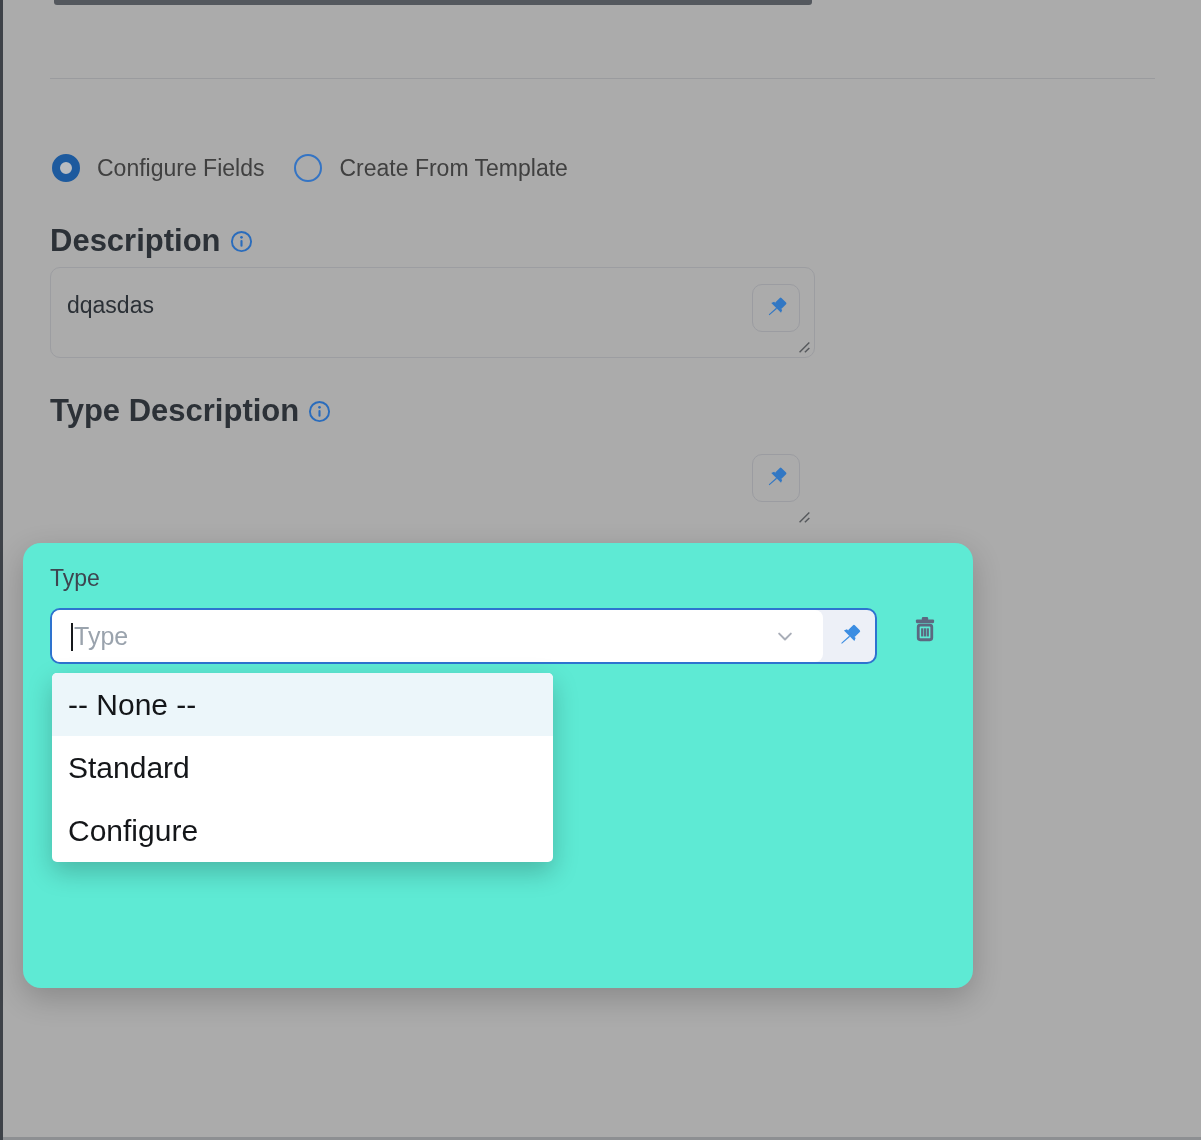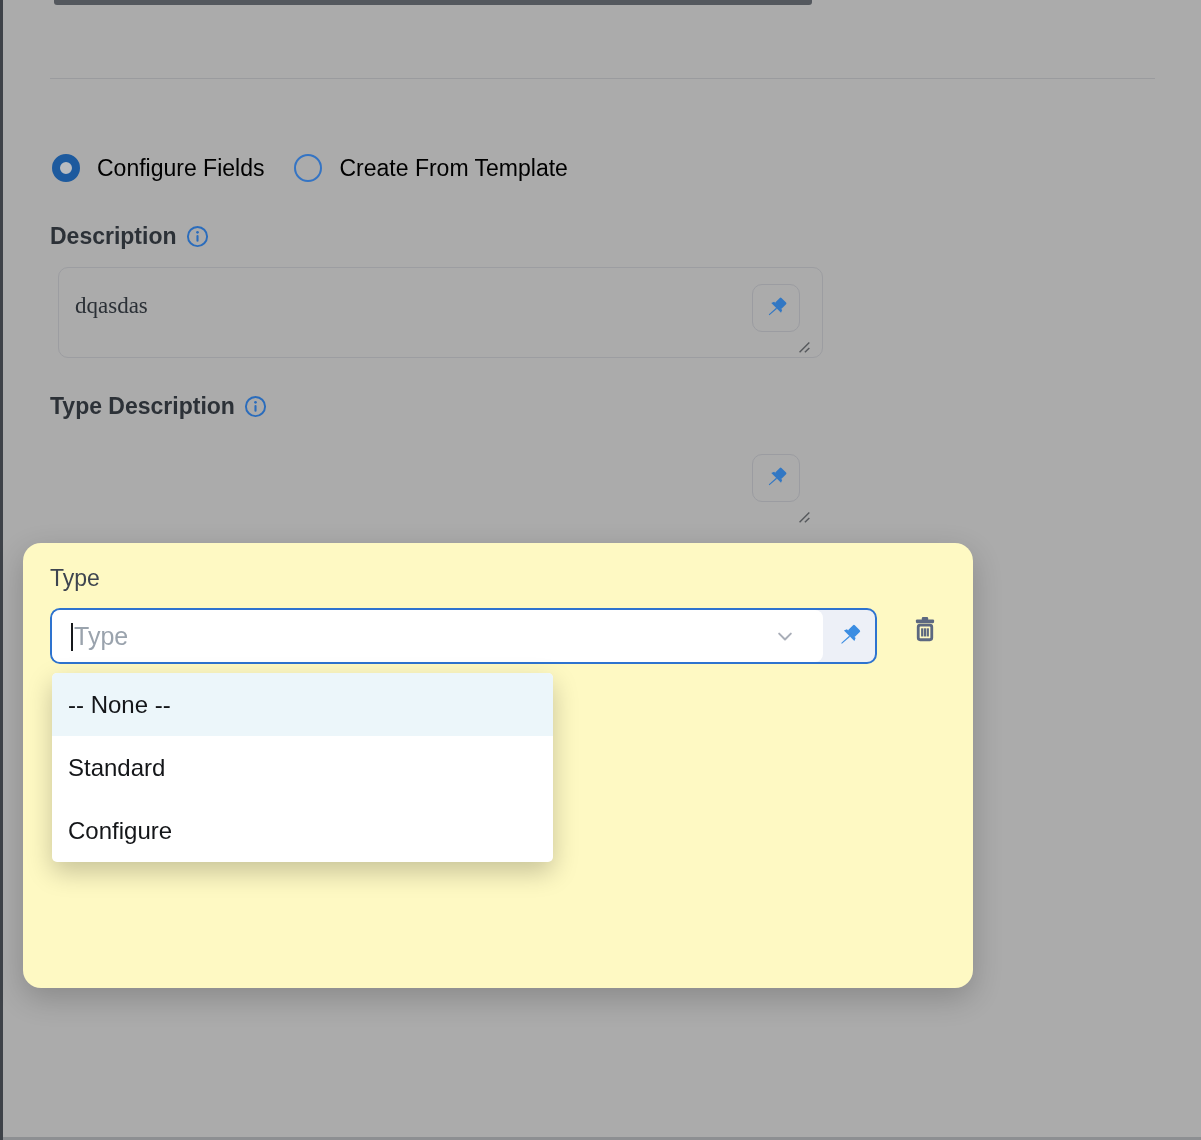--- a/index.html
+++ b/index.html
@@ -11,39 +11,39 @@
   .top-strip{position:absolute;left:54px;top:0;width:758px;height:5px;background:#54585e;border-radius:0 0 3px 3px;}
   .bottom-strip{position:absolute;left:3px;top:1137px;width:1198px;height:3px;background:#8d8f92;}
   .divider{position:absolute;left:50px;top:78px;width:1105px;height:1px;background:#9a9b9e;}
 
   
   .radio-row{position:absolute;left:52px;top:154px;display:flex;align-items:center;gap:16px;}
   .radio-opt{display:flex;align-items:center;gap:17px;}
   .radio-circle{width:28px;height:28px;border-radius:50%;box-sizing:border-box;}
   .radio-on{border:8px solid #1d5a9e;background:#b9bcc0;}
   .radio-off{border:2.5px solid #3474c4;background:transparent;margin-left:14px;}
-  .radio-label{font-size:23px;color:#000000;}
+  .radio-label{font-size:23px;color:#404040;}
 
   
   .field-label-row{position:absolute;display:flex;align-items:center;gap:9px;}
-  .field-label{font-size:23px;font-weight:700;color:#2c3137;}
+  .field-label{font-size:31px;font-weight:700;color:#2c3137;}
   .info-icon{width:23px;height:23px;color:#2a6cbc;display:block;}
 
   
   .ta{position:absolute;left:50px;width:765px;height:91px;box-sizing:border-box;
       border:1.5px solid #9c9da1;border-radius:10px;background:transparent;
-      font-family:Liberation Serif, serif;
-      font-size:23px;color:#2b3036;padding:24px 70px 10px 16px;resize:none;outline:none;overflow:hidden;line-height:1.2;margin-left:8px;}
+      font-family:Liberation Sans, sans-serif;
+      font-size:23px;color:#2b3036;padding:24px 70px 10px 16px;resize:none;outline:none;overflow:hidden;line-height:1.2;}
   .pin-btn{position:absolute;width:48px;height:48px;box-sizing:border-box;border:1.5px solid #9b9ca1;
       border-radius:10px;background:transparent;display:flex;align-items:center;justify-content:center;cursor:pointer;}
   .pin-btn svg{width:28px;height:28px;color:#3177c4;}
   .resize-grip{position:absolute;width:16px;height:16px;color:#55585c;}
 
   
-  .card{position:absolute;left:23px;top:543px;width:950px;height:445px;background:#fef9c3;
+  .card{position:absolute;left:23px;top:543px;width:950px;height:445px;background:#5eead4;
       border-radius:18px;box-shadow:0 10px 30px rgba(0,0,0,0.20);}
   .type-label{position:absolute;left:27px;top:22px;font-size:23px;color:#3e4550;}
 
   .type-field{position:absolute;left:27px;top:65px;width:827px;height:56px;box-sizing:border-box;
       border:2px solid #2e73cf;border-radius:10px;background:#edf0f7;display:flex;align-items:stretch;overflow:hidden;}
   .type-input-wrap{position:relative;width:771px;background:#ffffff;border-radius:8px;}
   .type-input{position:absolute;inset:0;border:none;outline:none;background:transparent;
       font-family:"Liberation Sans","DejaVu Sans",sans-serif;font-size:25px;color:#2b3036;
       padding:0 60px 0 22px;}
   .type-input::placeholder{color:#9aa3ad;opacity:1;}
@@ -52,21 +52,21 @@
   .type-pin{flex:1;display:flex;align-items:center;justify-content:center;cursor:pointer;background:transparent;border:none;}
   .type-pin svg{width:30px;height:30px;color:#3b8de2;}
 
   .trash-btn{position:absolute;left:882px;top:64px;width:40px;height:44px;background:transparent;border:none;
       display:flex;align-items:center;justify-content:center;cursor:pointer;}
   .trash-btn svg{width:34px;height:40px;color:#5c6880;}
 
   
   .dropdown{position:absolute;left:29px;top:130px;width:501px;background:#ffffff;border-radius:5px;
       box-shadow:0 10px 26px rgba(0,0,0,0.22);overflow:hidden;}
-  .dd-item{height:63px;line-height:63px;padding-left:16px;font-size:24px;color:#141619;cursor:pointer;}
+  .dd-item{height:63px;line-height:63px;padding-left:16px;font-size:30px;color:#141619;cursor:pointer;}
   .dd-item.hl{background:#ecf6fa;}
 </style>
 </head>
 <body>
 
 <svg width="0" height="0" style="position:absolute">
   <defs>
     <g id="pin-shape">
       <g transform="rotate(45 12 12)" fill="currentColor">
         <rect x="8.2" y="2.6" width="7.6" height="7.2" rx="1"></rect>

